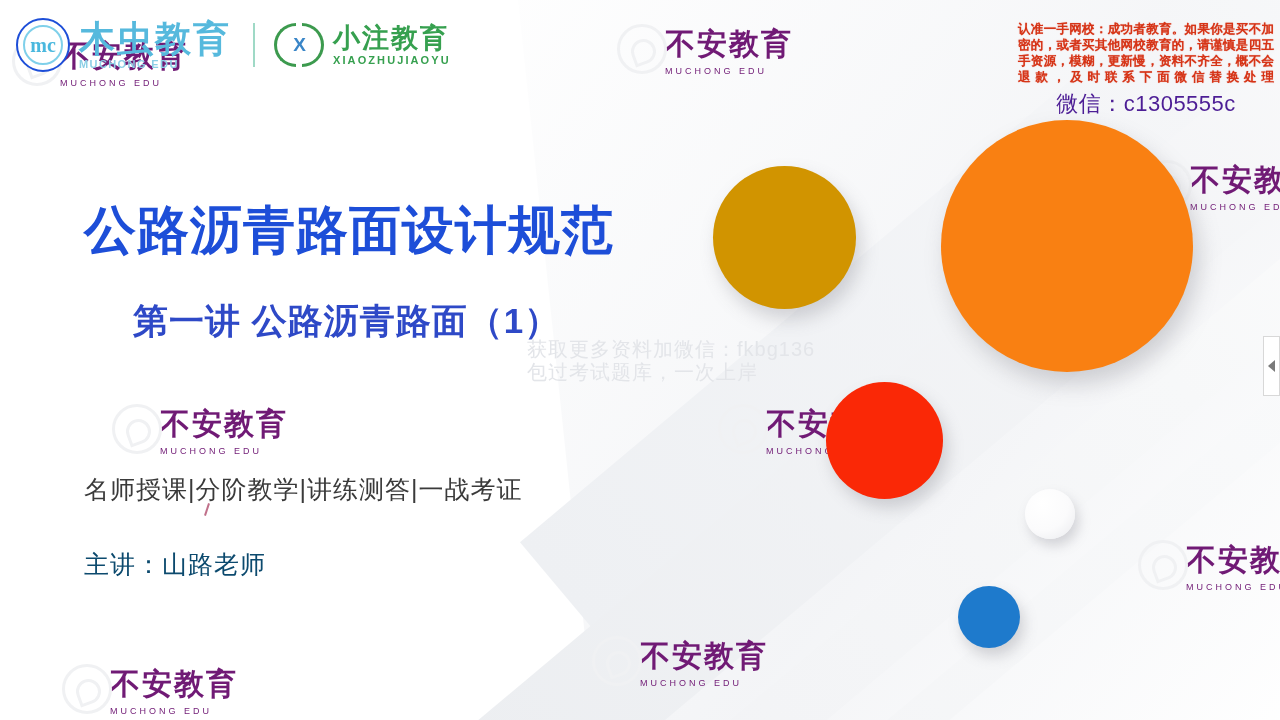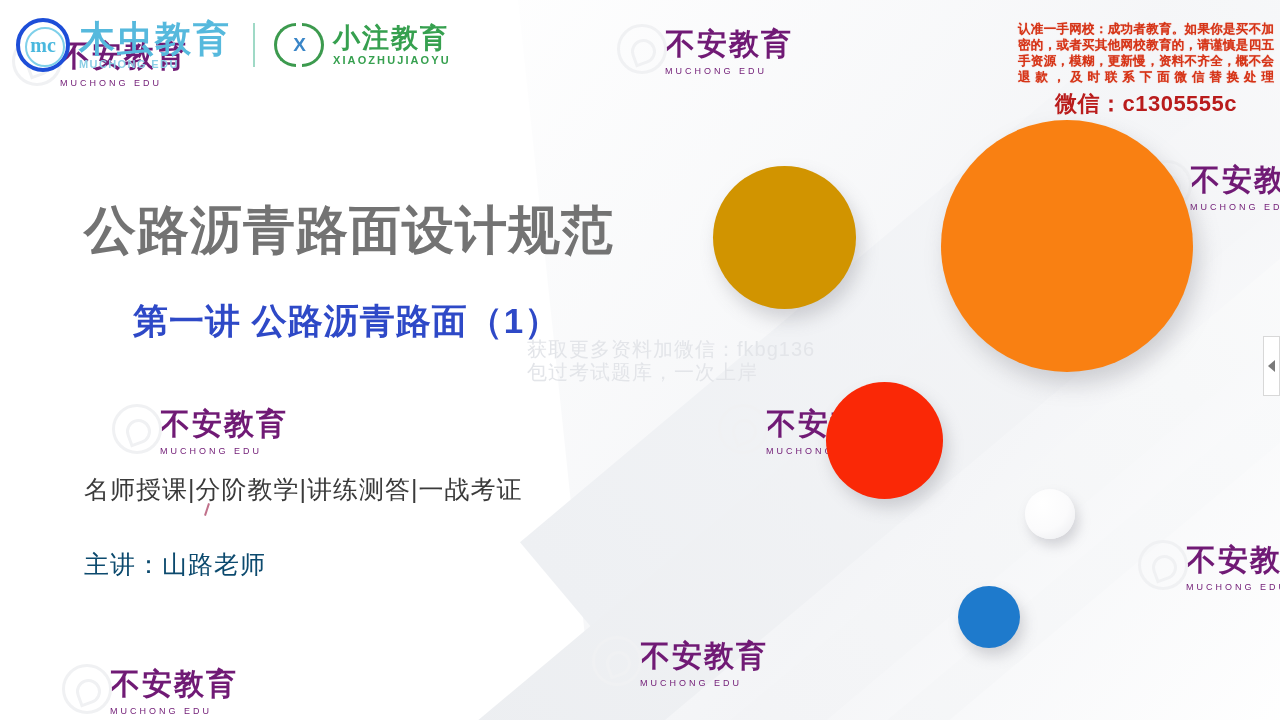--- a/index.html
+++ b/index.html
@@ -102,21 +102,21 @@
     align-items: center;
     height: 62px;
     z-index: 20;
   }
   .logo-block { display: flex; align-items: center; }
 
   .mc-mark {
     position: relative;
     width: 54px; height: 54px;
     border-radius: 50%;
-    border: 4px solid #1d4ed8;
+    border: 2px solid #1d4ed8;
     box-sizing: border-box;
     background: #ffffff;
     margin-right: 9px;
     flex: none;
   }
   .mc-mark .ring2 {
     position: absolute;
     left: 5px; top: 5px;
     width: 36px; height: 36px;
     border: 2px solid #7fd0ea;
@@ -210,22 +210,22 @@
     color: #d63417;
     text-shadow: 0 0 1px rgba(214,52,23,.6);
     letter-spacing: 0px;
     text-align: justify;
     text-align-last: justify;
     word-break: break-all;
   }
   #promo .wechat {
     margin-top: 4px;
     font-size: 22px;
-    font-weight: bold;
-    color: #b91c1c;
+    font-weight: normal;
+    color: #4c1d95;
     letter-spacing: 0.5px;
     white-space: nowrap;
   }
 
   
   #main-title {
     position: absolute;
     left: 84px; top: 196px;
     font-size: 52px;
     font-weight: bold;
@@ -437,21 +437,21 @@
   <div class="circle" id="circle-orange-large" style="background: rgb(249, 128, 18);"></div>
   <div class="circle" id="circle-red" style="background: rgb(250, 40, 6);"></div>
   <div class="circle" id="circle-white"></div>
   <div class="circle" id="circle-blue" style="background: rgb(30, 122, 204);"></div>
 
   <div id="center-note">
     <div>获取更多资料加微信：fkbg136</div>
     <div>包过考试题库，一次上岸</div>
   </div>
 
-  <div id="main-title" style="color: #737373;">公路沥青路面设计规范</div>
+  <div id="main-title" style="color: #1d4ed8;">公路沥青路面设计规范</div>
   <div id="sub-title" style="color: rgb(46, 73, 199); text-align: center;">第一讲 公路沥青路面（1）</div>
   <div id="features">名师授课|分阶教学|讲练测答|一战考证</div>
   <div class="tick"></div>
   <div id="presenter">主讲：山路老师</div>
 
   <div id="sidebar-toggle">
     <div class="tri"></div>
   </div>
 
 </div>

